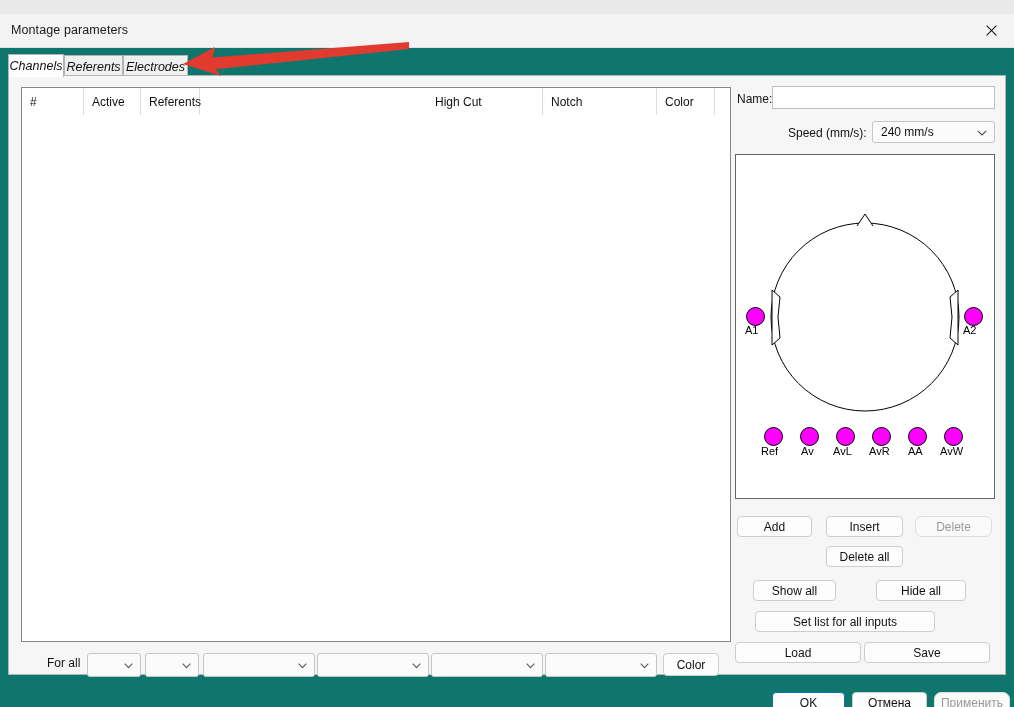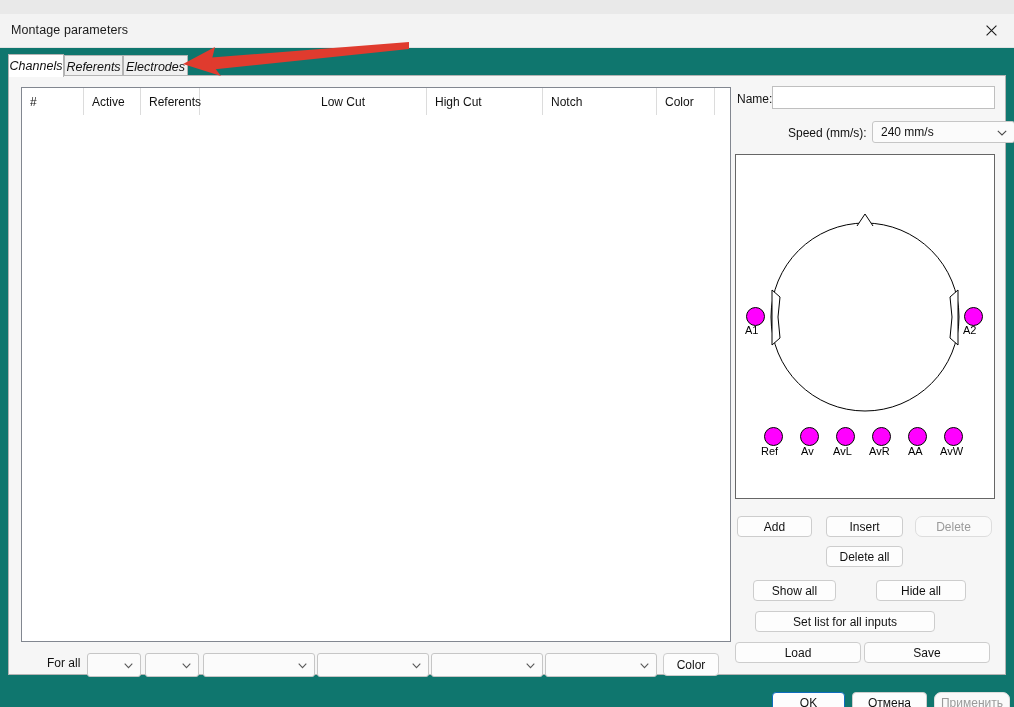--- a/index.html
+++ b/index.html
@@ -222,21 +222,21 @@
   }
   #speed-label {
     position: absolute;
     left: 788px; top: 112px;
     font-size: 12px;
     color: #111;
   }
   #speed-combo {
     position: absolute;
     left: 872px; top: 107px;
-    width: 143px;
+    width: 123px;
     height: 22px;
   }
 
   #head-frame {
     position: absolute;
     left: 735px; top: 140px;
     width: 260px;
     height: 345px;
     box-sizing: border-box;
     border: 1px solid #666666;
@@ -289,21 +289,20 @@
     </div>
   </div>
 
   <div id="tabpanel">
 
     <div id="table-frame">
       <div id="table-header">
         <div class="col-head" style="left:0px;width:62px;">#</div>
         <div class="col-head" style="left:62px;width:57px;text-align:right;">Active</div>
         <div class="col-head" style="left:119px;width:59px;">Referents</div>
-        <div class="col-head" style="left:291px;width:114px;">Low Cut</div>
         <div class="col-head" style="left:405px;width:116px;">High Cut</div>
         <div class="col-head" style="left:521px;width:114px;">Notch</div>
         <div class="col-head" style="left:635px;width:58px;">Color</div>
         <div class="col-head" style="left:693px;width:15px;border-right:none;"></div>
       </div>
       <div id="table-body"></div>
     </div>
 
     <div id="forall-row">
       <div id="forall-label">For all</div>

